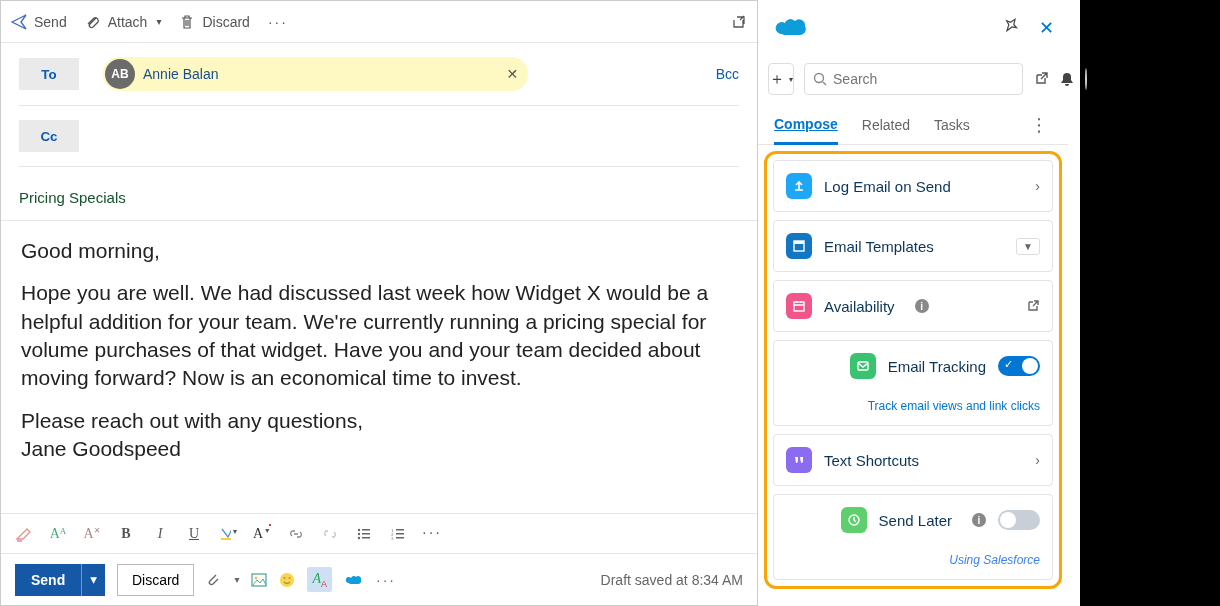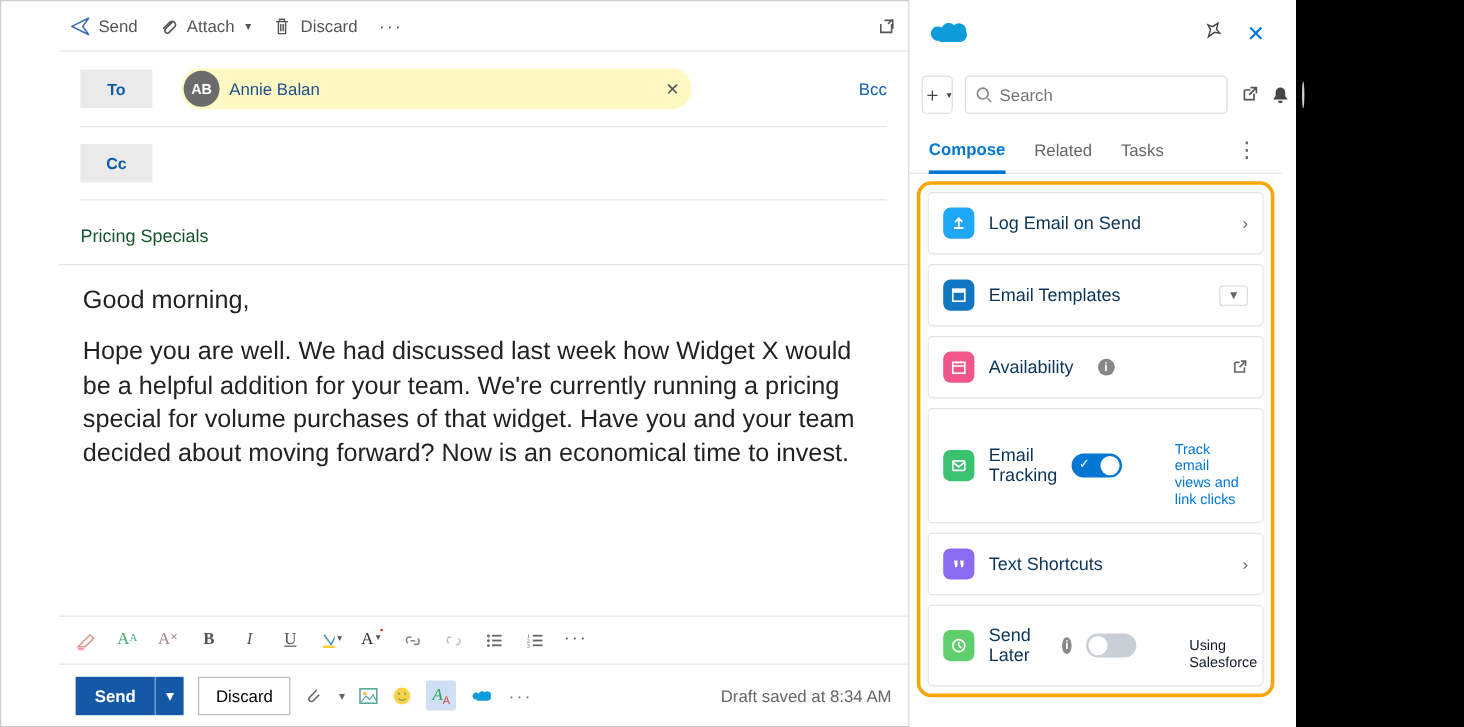--- a/index.html
+++ b/index.html
@@ -1,18 +1,18 @@
 <!DOCTYPE html>
 <html><head>
 <meta charset="utf-8">
 <style>
   * { box-sizing: border-box; margin: 0; padding: 0; }
   body { font-family: "Segoe UI", Arial, sans-serif; font-size: 14px; color: #333; background: #fff; width: 1220px; height: 606px; overflow: hidden; }
   .app { display: flex; height: 606px; width: 1220px; }
-  .compose-pane { width: 758px; height: 100%; border: 1px solid #ccc; background: #fff; display: flex; flex-direction: column; padding-left: 48px; }
+  .compose-pane { width: 758px; height: 100%; border: 1px solid #ccc; background: #fff; display: flex; flex-direction: column; }
   .side-panel { flex: 1; height: 100%; background: #fff; position: relative; }
   .black-bar { width: 140px; height: 100%; background: #000; }
 
   
   .cmd-bar { height: 42px; border-bottom: 1px solid #e5e5e5; display: flex; align-items: center; padding: 0 10px; gap: 18px; color: #444; }
   .cmd-item { display: inline-flex; align-items: center; gap: 7px; cursor: pointer; color: #555; }
   .cmd-item svg { width: 16px; height: 16px; }
   .chev { font-size: 10px; margin-left: 2px; }
   .cmd-spacer { flex: 1; }
   .popout-btn svg { width: 16px; height: 16px; }
@@ -60,38 +60,38 @@
 
   .sp-header2 { height: 46px; display: flex; align-items: center; padding: 0 10px; gap: 10px; }
   .plus-btn { width: 36px; height: 32px; border: 1px solid #ddd; border-radius: 4px; display: inline-flex; align-items: center; justify-content: center; gap:2px; cursor: pointer; color:#444; font-size:16px; }
   .search-box { flex: 1; height: 32px; border: 1px solid #ddd; border-radius: 4px; display: flex; align-items: center; padding: 0 8px; gap: 6px; color: #888; }
   .search-box input { border: none; outline: none; flex: 1; font-size: 14px; }
   .h2-ico { color: #555; cursor: pointer; }
   .astro { width: 22px; height: 22px; border-radius: 50%; background: radial-gradient(circle at 30% 30%, #fb8, #f7b); border: 1px solid #ccc; }
 
   .sp-tabs { display: flex; gap: 24px; padding: 4px 16px 0 16px; border-bottom: 1px solid #e6e6e6; font-size: 14px; color: #666; align-items: center; }
   .sp-tab { padding: 10px 0; cursor: pointer; }
-  .sp-tab.active { color: #0176d3; font-weight: 600; border-bottom: 3px solid #0176d3; margin-bottom: -1px; }
+  .sp-tab.active { color: #0176d3; font-weight: 600; border-bottom: 3px solid #0176d3; margin-bottom: -1px; text-decoration: underline; }
   .sp-tab-more { margin-left: auto; font-size: 18px; color: #666; cursor: pointer; padding-right:4px; }
 
   .sp-body { position: relative; padding: 6px; }
   .highlight-box { border: 3px solid #f6a609; border-radius: 12px; padding: 6px; display: flex; flex-direction: column; gap: 8px; }
   .card { border: 1px solid #e1e4e8; border-radius: 4px; background: #fff; padding: 12px 12px; display: flex; align-items: center; gap: 12px; position: relative; }
-  .card.multi { flex-direction: row; align-items: center; gap:6px; }
+  .card.multi { flex-direction: column; align-items: flex-end; gap:6px; }
   .card-row { display: flex; align-items: center; gap: 12px; }
   .card-icon { width: 26px; height: 26px; border-radius: 6px; display: inline-flex; align-items: center; justify-content: center; color: #fff; flex-shrink: 0; }
   .ci-blue { background: #1ea7f7; }
   .ci-darkblue { background: #1177c2; }
   .ci-pink { background: #f05689; }
   .ci-green { background: #39c270; }
   .ci-purple { background: #8b6cf0; }
   .ci-lime { background: #5fcf6d; }
   .card-title { color: #0b3558; font-size: 15px; font-weight: 500; }
   .card-sub { font-size: 12px; color: #0176d3; margin-left: 38px; margin-top:14px; }
-  .card-sub.gray { color: #0f172a; }
+  .card-sub.gray { color: #3b82f6; font-style: italic; }
   .card-right { margin-left: auto; color: #666; display: inline-flex; align-items: center; }
   .info-dot { width: 14px; height: 14px; border-radius: 50%; background: #888; color: #fff; font-size: 10px; display: inline-flex; align-items: center; justify-content: center; margin-left: 8px; font-weight:bold; }
   .toggle { width: 42px; height: 20px; border-radius: 10px; position: relative; cursor: pointer; }
   .toggle .knob { position: absolute; width: 16px; height: 16px; border-radius: 50%; background: #fff; top: 2px; }
   .toggle.on { background: #0176d3; }
   .toggle.on .knob { right: 2px; }
   .toggle.on::before { content:'✓'; color:#fff; font-size:11px; position:absolute; left:6px; top:2px; }
   .toggle.off { background: #c8cfd6; }
   .toggle.off .knob { left: 2px; }
 
@@ -147,20 +147,21 @@
       </div>
     </div>
 
     <div class="subject-row">
       <input class="subject-input" value="Pricing Specials" style="">
     </div>
 
     <div class="body-area">
       <p>Good morning,</p>
       <p>Hope you are well. We had discussed last week how Widget X would be a helpful addition for your team. We're currently running a pricing special for volume purchases of that widget. Have you and your team decided about moving forward? Now is an economical time to invest.</p>
+      <p><span>Please reach out with any questions,</span><br><span>Jane Goodspeed</span></p>
     </div>
 
     <div class="fmt-bar">
       <span class="ico">
           <svg width="18" height="16" viewBox="0 0 18 16">
             <path d="M2 13 L5 10 L12 3 L15 6 L8 13 L5 13 Z" fill="none" stroke="#d98" stroke-width="1.3"></path>
             <path d="M2 15 h5" stroke="#f9c" stroke-width="2"></path>
           </svg>
         </span>
       <span class="ico" style="color:#4a7;">A<sub style="font-size:9px;">A</sub></span>

